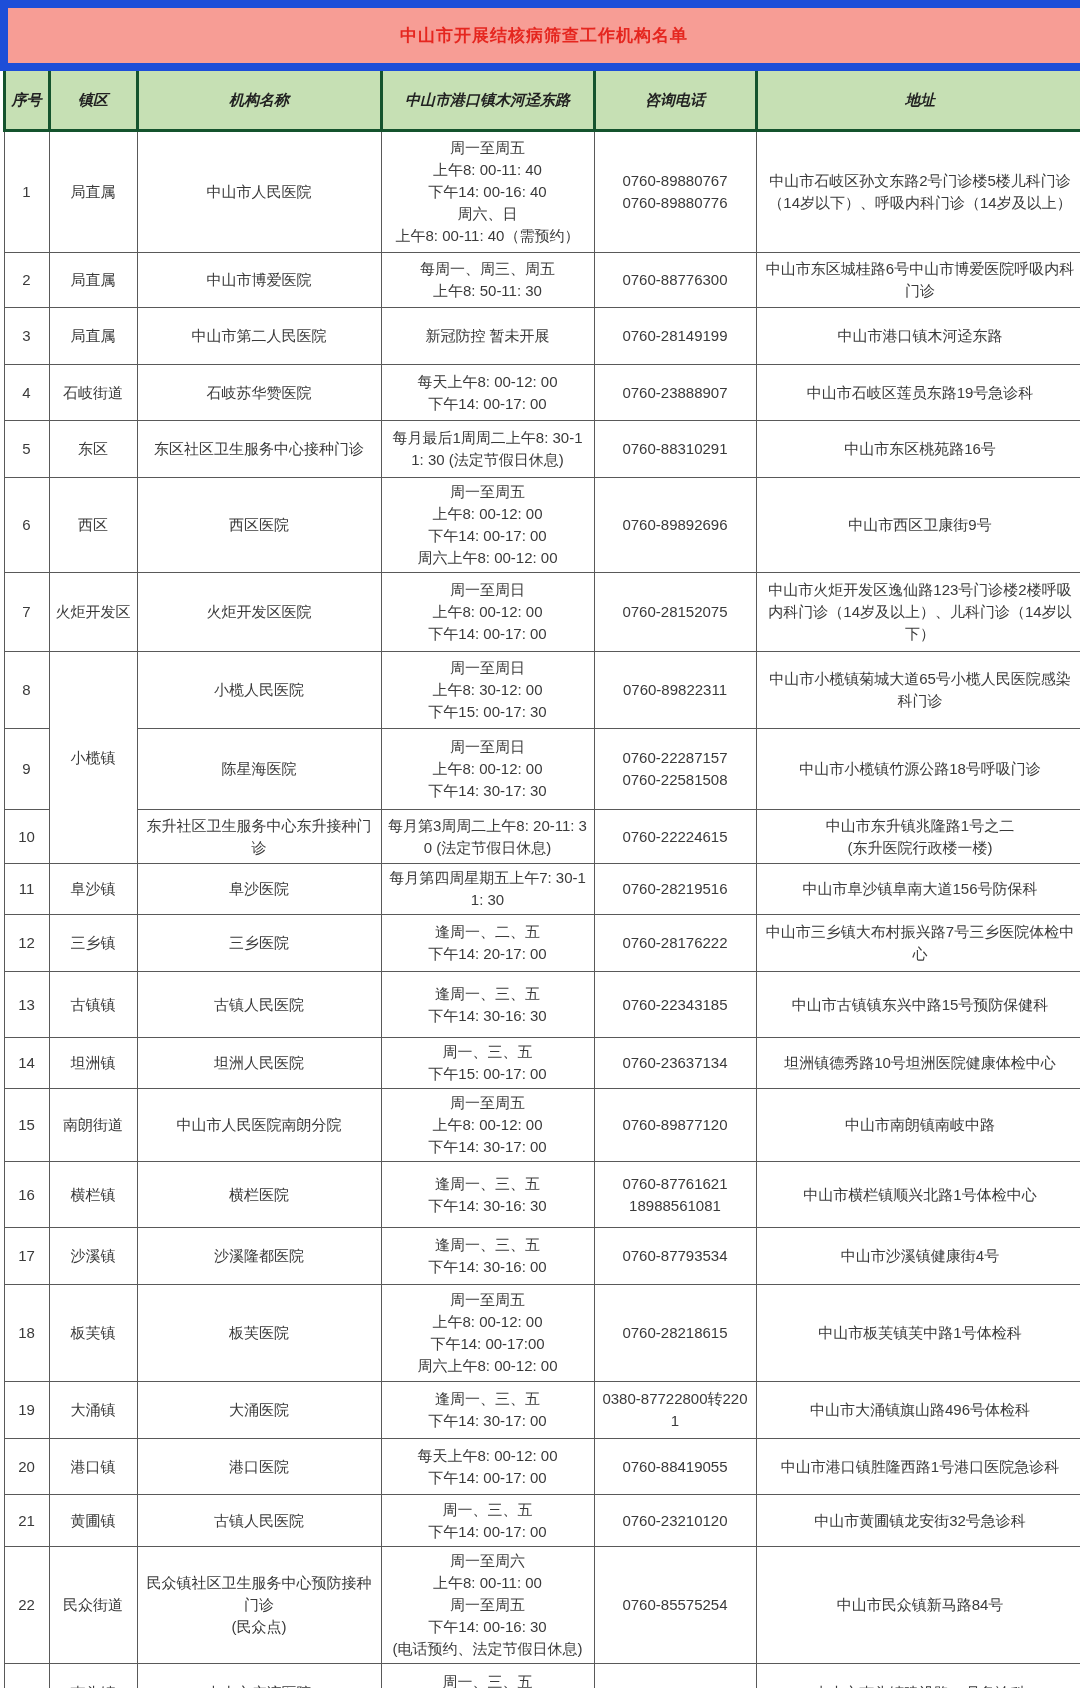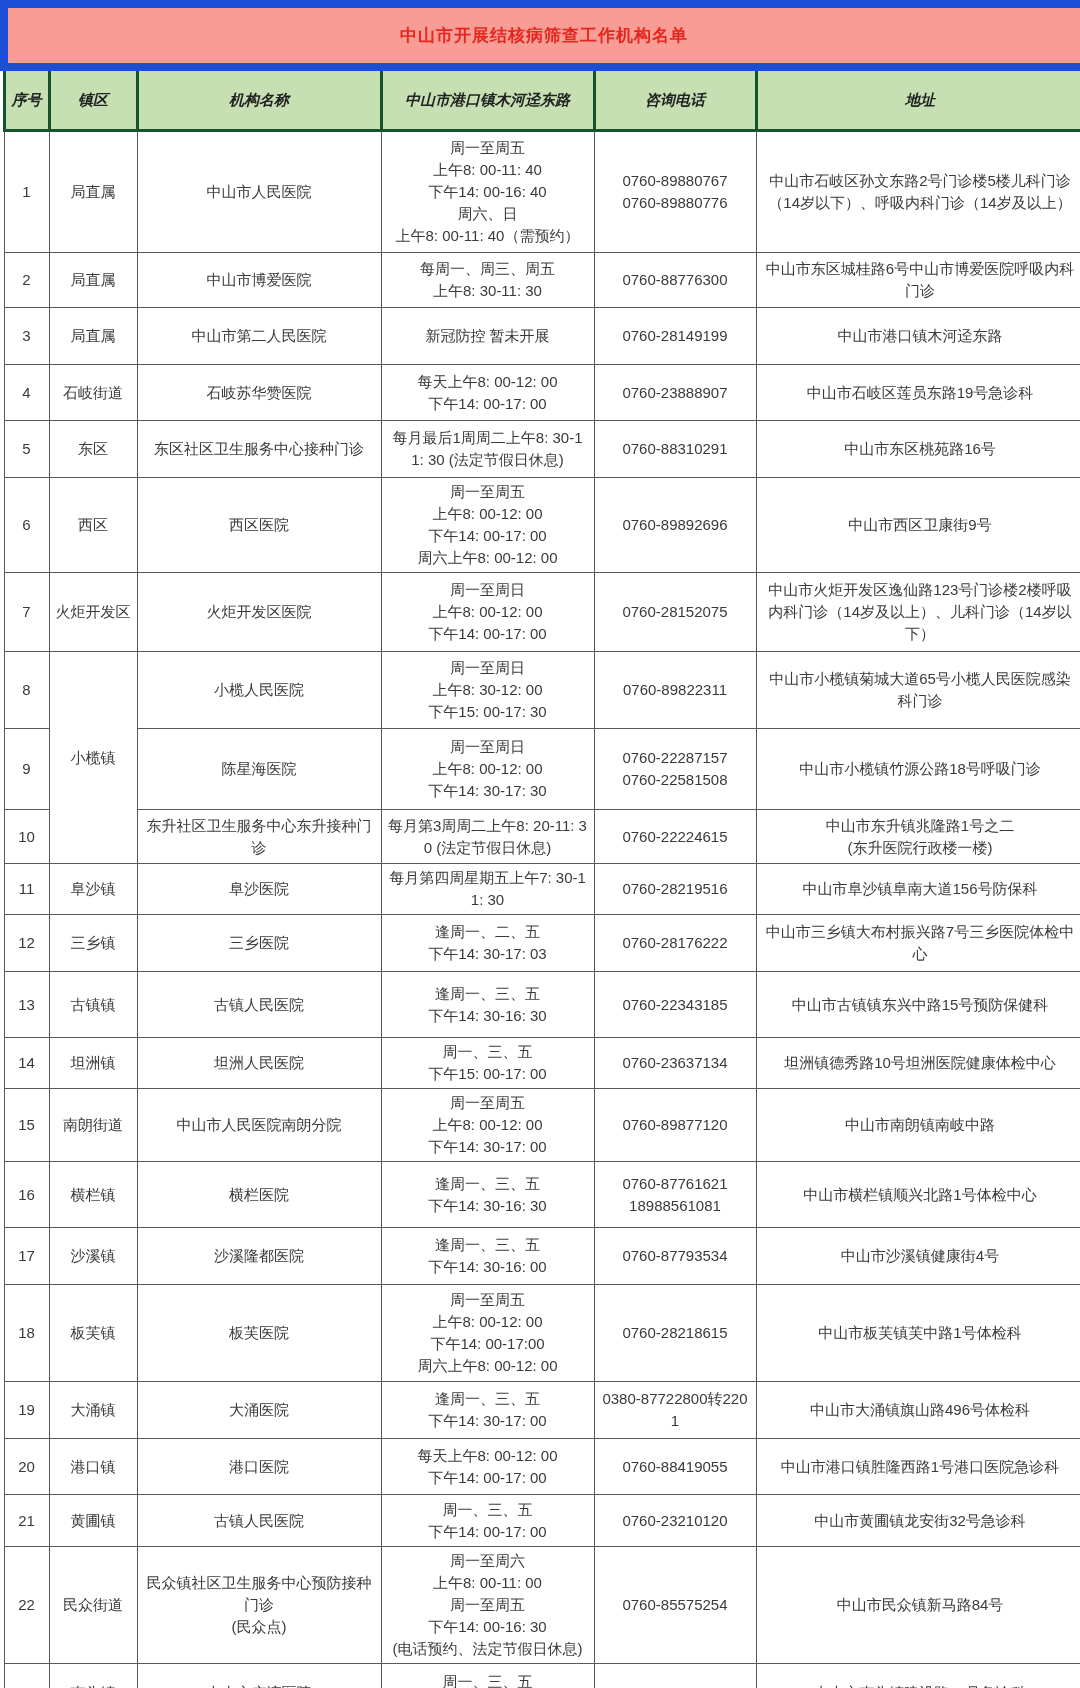--- a/index.html
+++ b/index.html
@@ -88,21 +88,21 @@
 上午8: 00-11: 40（需预约）</td>
     <td>0760-89880767
 0760-89880776</td>
     <td>中山市石岐区孙文东路2号门诊楼5楼儿科门诊（14岁以下）、呼吸内科门诊（14岁及以上）</td>
   </tr>
       <tr>
     <td>2</td>
     <td>局直属</td>
     <td>中山市博爱医院</td>
     <td>每周一、周三、周五
-上午8: 30-11: 30</td>
+上午8: 50-11: 30</td>
     <td>0760-88776300</td>
     <td>中山市东区城桂路6号中山市博爱医院呼吸内科门诊</td>
   </tr>
       <tr>
     <td>3</td>
     <td>局直属</td>
     <td>中山市第二人民医院</td>
     <td>新冠防控 暂未开展</td>
     <td>0760-28149199</td>
     <td>中山市港口镇木河迳东路</td>
@@ -181,21 +181,21 @@
     <td>阜沙医院</td>
     <td>每月第四周星期五上午7: 30-11: 30</td>
     <td>0760-28219516</td>
     <td>中山市阜沙镇阜南大道156号防保科</td>
   </tr>
       <tr>
     <td>12</td>
     <td>三乡镇</td>
     <td>三乡医院</td>
     <td>逢周一、二、五
-下午14: 30-17: 03</td>
+下午14: 20-17: 00</td>
     <td>0760-28176222</td>
     <td>中山市三乡镇大布村振兴路7号三乡医院体检中心</td>
   </tr>
       <tr>
     <td>13</td>
     <td>古镇镇</td>
     <td>古镇人民医院</td>
     <td>逢周一、三、五
 下午14: 30-16: 30</td>
     <td>0760-22343185</td>

